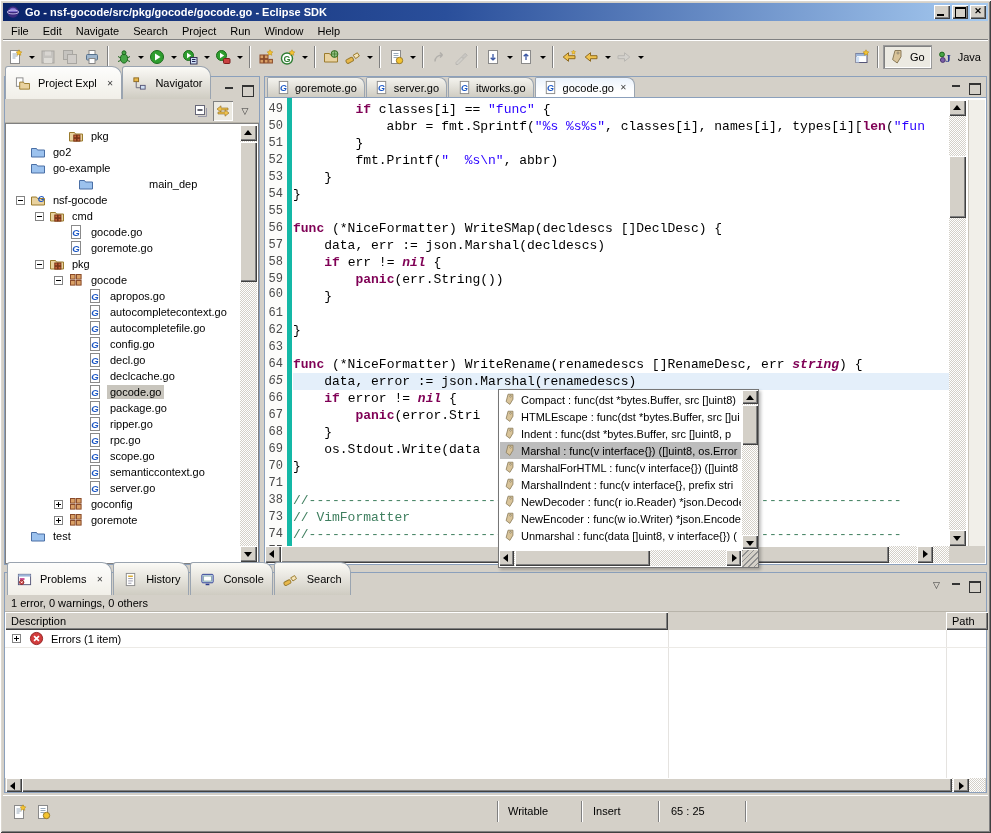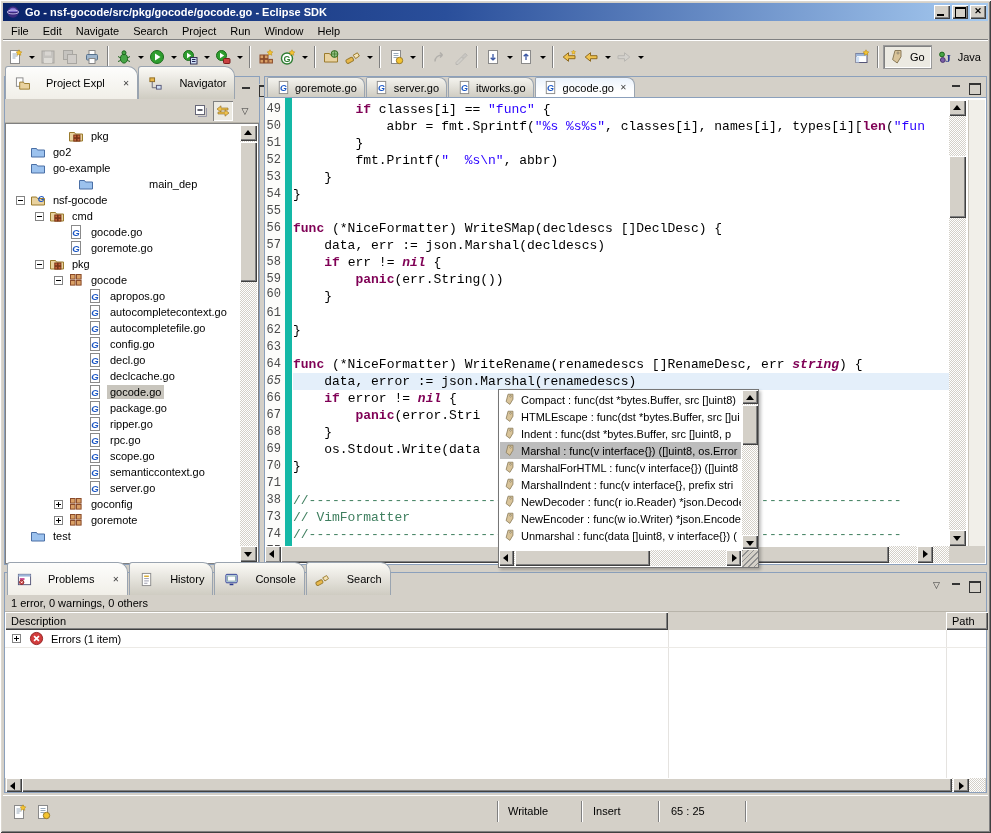--- a/index.html
+++ b/index.html
@@ -34,21 +34,21 @@
   .persp-btn.active{background:#eceae2;box-shadow:inset 1px 1px 0 #808080, inset -1px -1px 0 #fff;border:1px solid #999;}
   .icon{display:inline-flex;width:16px;height:16px;align-items:center;justify-content:center;flex:none;}
   .icon svg{display:block;}
   
   .pane{border:1px solid #8ba0bc;background:#d4d0c8;}
   #explorer{left:4px;top:76px;width:256px;height:489px;}
   #editor{left:264px;top:76px;width:723px;height:489px;background:#fff;}
   #problems{left:4px;top:572px;width:983px;height:221px;}
   
   .vtab-row{position:absolute;left:0;top:0;right:0;height:22px;display:flex;align-items:flex-end;}
-  .vtab{display:flex;align-items:center;gap:16px;height:21px;padding:16px 8px;border:1px solid #9aa4b0;border-bottom:none;
+  .vtab{display:flex;align-items:center;gap:8px;height:21px;padding:16px 8px;border:1px solid #9aa4b0;border-bottom:none;
     border-radius:3px 10px 0 0;background:linear-gradient(#fbfaf6,#cfccc2);white-space:nowrap;}
   .vtab.active{background:linear-gradient(#fdfdfc,#f1efe8);}
   .tab-close{font-size:8px;color:#444;margin-left:2px;}
   .pane-btns{margin-left:auto;display:flex;gap:3px;align-items:center;padding:2px 4px;}
   .pbtn{width:15px;height:13px;position:relative;background:#d4d0c8;}
   .pbtn.g-min::after{content:"";position:absolute;left:3px;top:3px;width:8px;height:2px;background:#333;}
   .pbtn.g-max::after{content:"";position:absolute;left:2px;top:1px;width:10px;height:9px;border:1px solid #333;border-top:2px solid #333;}
   .pbtn.g-menu::after{content:"\25BD";position:absolute;left:2px;top:0;font-size:9px;color:#333;}
   
   #expToolbar{position:absolute;left:0;top:22px;right:0;height:24px;display:flex;align-items:center;justify-content:flex-end;gap:2px;padding:0 4px;border-bottom:1px solid #b8b4aa;}
@@ -68,21 +68,21 @@
   .tri{width:0;height:0;position:absolute;}
   .tri.up{left:4px;top:5px;border:4px solid transparent;border-bottom:5px solid #000;border-top:none;}
   .tri.down{left:4px;top:6px;border:4px solid transparent;border-top:5px solid #000;border-bottom:none;}
   .tri.left{left:4px;top:4px;border:4px solid transparent;border-right:5px solid #000;border-left:none;}
   .tri.right{left:6px;top:4px;border:4px solid transparent;border-left:5px solid #000;border-right:none;}
   
   #edTabs{position:absolute;left:0;top:0;right:0;height:21px;background:#d4d0c8;border-bottom:1px solid #8ba0bc;display:flex;align-items:flex-end;}
   .ed-tab{display:flex;align-items:center;gap:4px;height:20px;padding:0 7px;border:1px solid #9aa4b0;border-bottom:none;border-radius:2px 8px 0 0;background:linear-gradient(#f4f3ee,#cfccc2);white-space:nowrap;}
   .ed-tab.active{background:linear-gradient(#eaf2fc,#ffffff 70%);}
   #edBody{position:absolute;left:0;top:21px;right:37px;bottom:18px;background:#fff;overflow:hidden;}
-  #gutter{position:absolute;left:0;top:0;width:27px;bottom:0;background:#fcfcfa;border-right:7px solid #14b8a6;}
+  #gutter{position:absolute;left:0;top:0;width:27px;bottom:0;background:#fcfcfa;border-right:5px solid #14b8a6;}
   .gut-n{position:absolute;right:4px;width:22px;text-align:right;font:12px/17px "Liberation Mono",monospace;color:#4a4a4a;}
   #codePane{position:absolute;left:28px;top:0;right:0;bottom:0;overflow:hidden;}
   .code-line{position:absolute;left:0;right:0;height:17px;font:13px/17px "Liberation Mono",monospace;white-space:pre;}
   .code-line.current{background:var(--cur);}
   .tk-k{color:var(--kw);font-weight:bold;}
   .tk-i{color:var(--kw);font-weight:bold;font-style:italic;}
   .tk-s{color:var(--str);}
   .tk-c{color:var(--com);}
   #edVScroll{position:absolute;right:20px;top:23px;width:17px;bottom:18px;}
   #edRuler{position:absolute;right:1px;top:23px;width:17px;bottom:18px;background:#f1efe9;border-left:1px solid #c8c4ba;}

